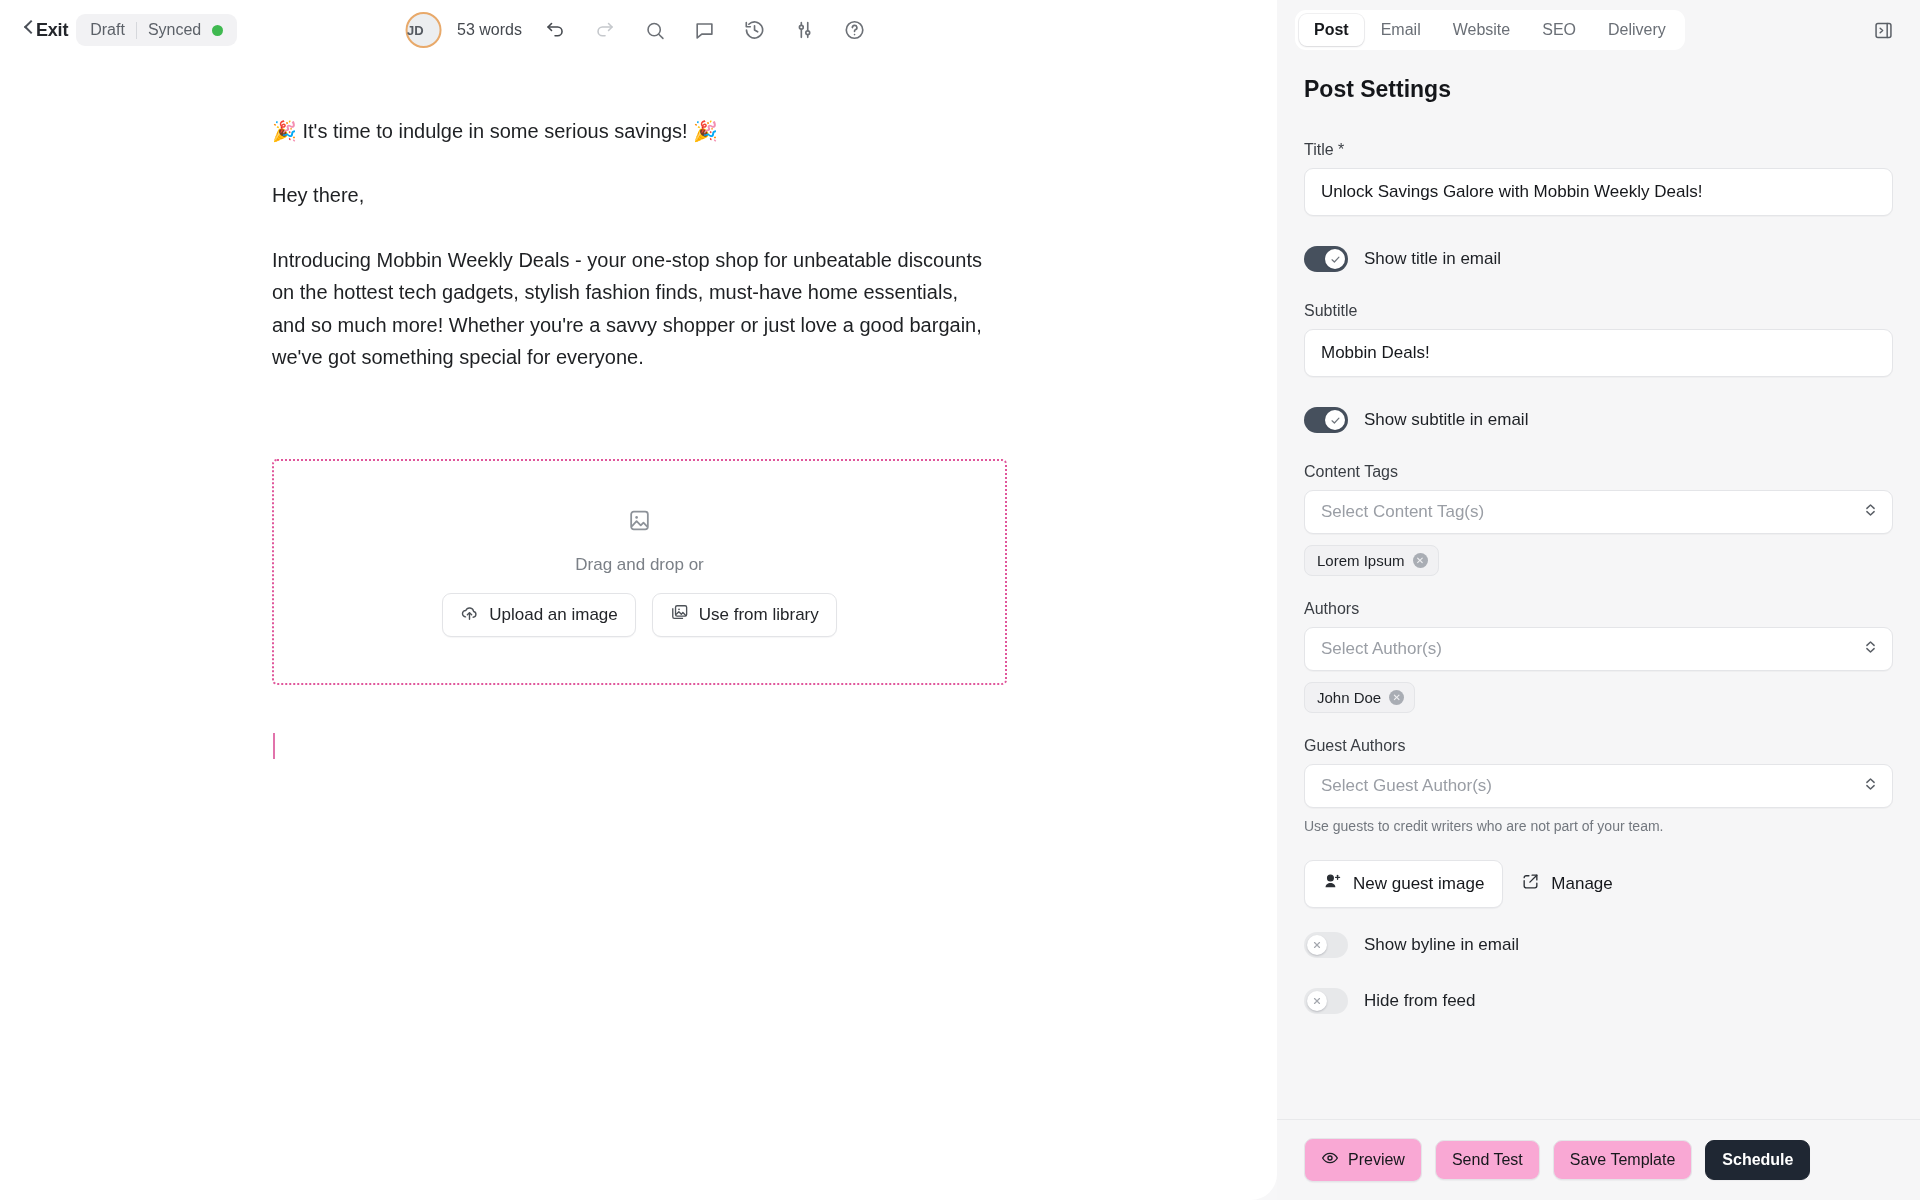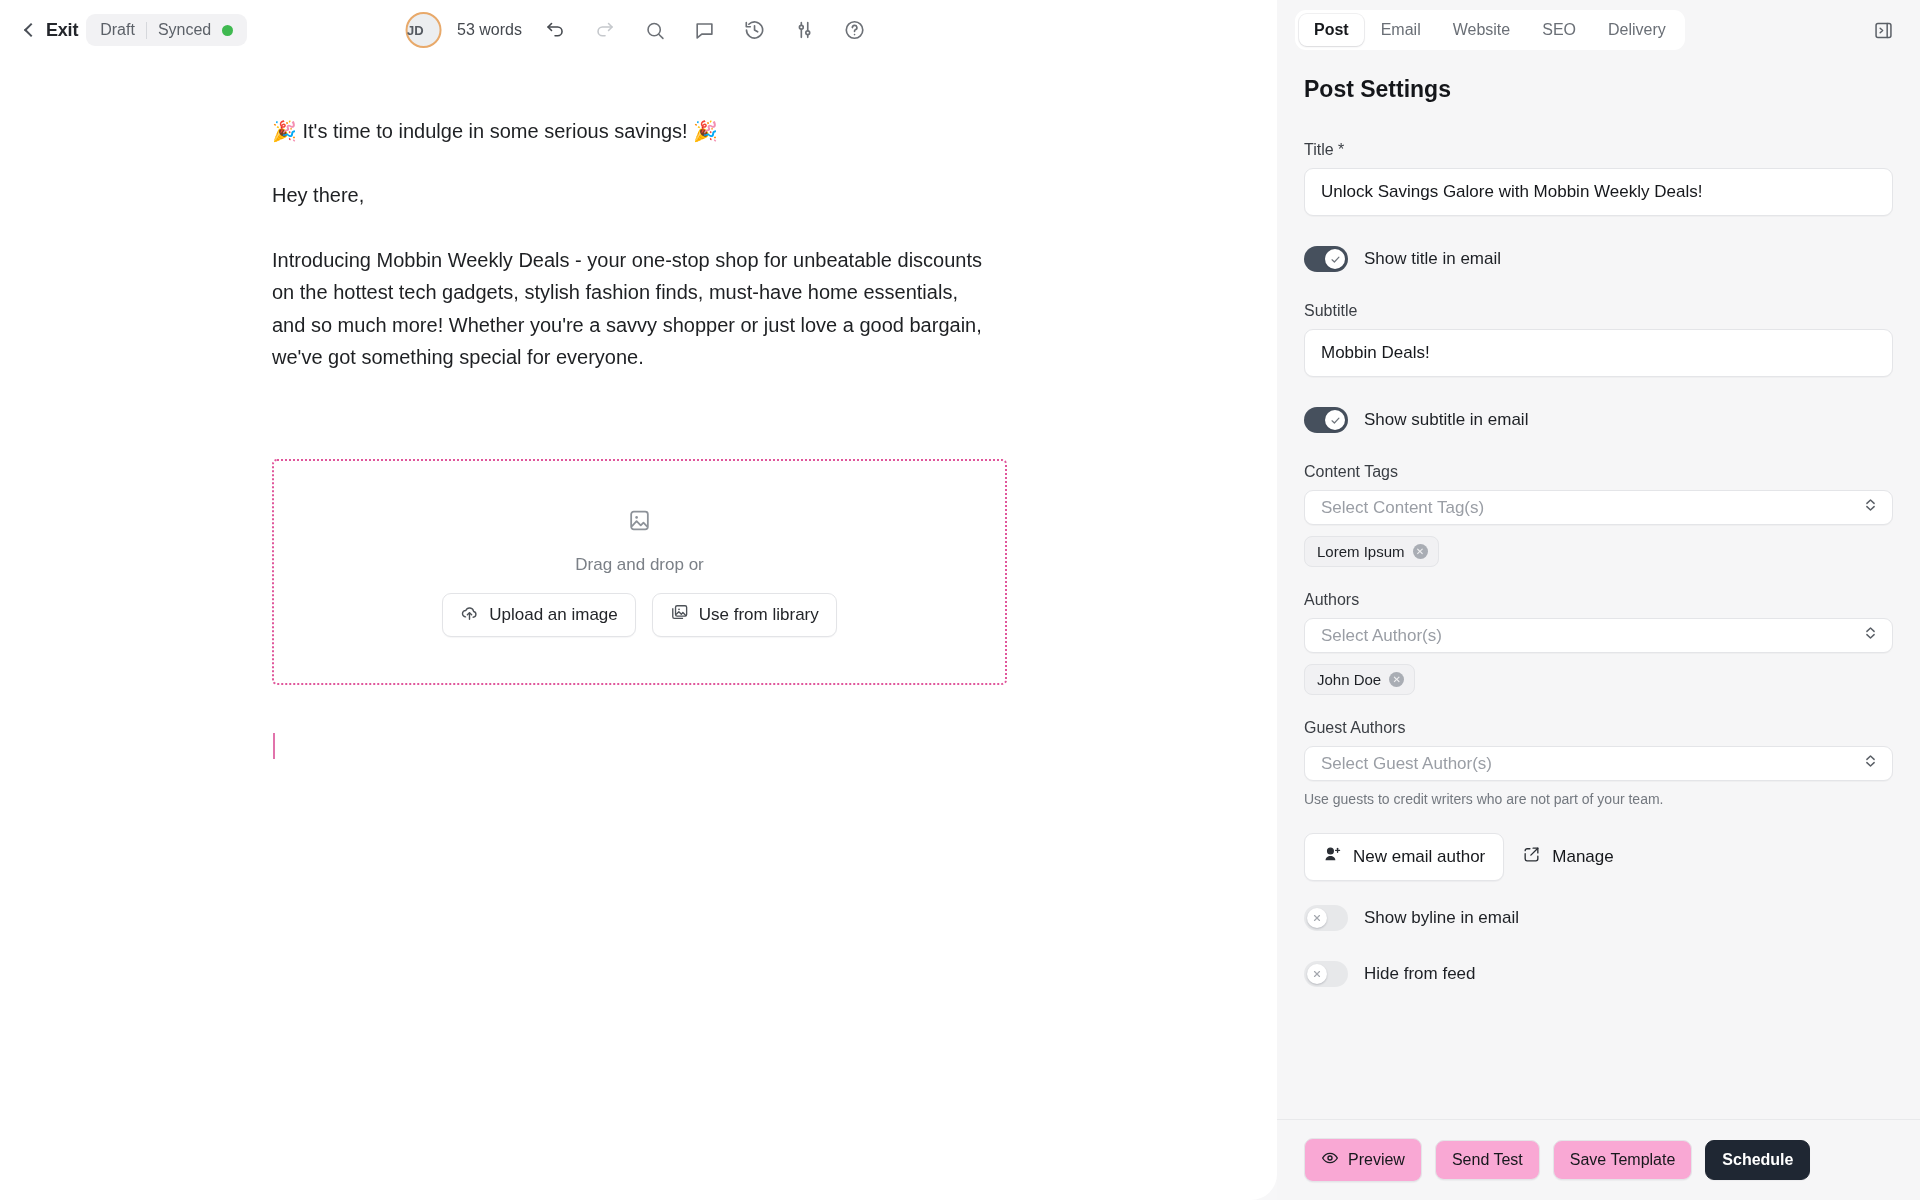--- a/index.html
+++ b/index.html
@@ -17,21 +17,21 @@
     background: #ffffff;
     border-bottom-right-radius: 26px;
     position: relative;
     flex: 0 0 1277px;
   }
   .editor-topbar {
     height: 60px; display: flex; align-items: center;
     padding: 0 22px;
     position: relative;
   }
-  .exit-group { display: flex; align-items: center; gap: 10px; }
+  .exit-group { display: flex; align-items: flex-start; }
   .chev-left {
     width: 14px; height: 14px; position: relative; display:inline-block;
     flex: 0 0 14px;
   }
   .chev-left::before{
     content:""; position:absolute; left:4px; top:2px;
     width:8px; height:8px; border-left:2px solid #4b5058; border-bottom:2px solid #4b5058;
     transform: rotate(45deg);
   }
   .exit-label { font-size: 18px; font-weight: 700; color: #23262b; letter-spacing: -0.2px; }
@@ -130,21 +130,21 @@
 
   .input {
     width: 100%; height: 48px;
     background: #ffffff; border: 1px solid #e4e5e8;
     border-radius: 9px; padding: 0 16px;
     display: flex; align-items: center;
     font-size: 17px; color: #16181c;
     box-shadow: 0 1px 1px rgba(16,24,40,0.03);
   }
   .select {
-    width: 100%; height: 35px;
+    width: 100%; height: 44px;
     background: #ffffff; border: 1px solid #e4e5e8;
     border-radius: 9px; padding: 0 14px 0 16px;
     display: flex; align-items: center; justify-content: space-between;
     font-size: 17px; color: #9a9ea5; cursor: pointer;
     box-shadow: 0 1px 1px rgba(16,24,40,0.03);
   }
   .updown { color:#5a5f66; }
 
   .chip-row { margin-top: 11px; display: flex; flex-wrap: wrap; gap: 8px; }
   .chip {
@@ -440,21 +440,21 @@
       <div class="btn-row">
         <div class="wbtn">
           <span>
             <svg width="19" height="19" viewBox="0 0 24 24" fill="none" stroke="#2b2f35" stroke-width="1.7" stroke-linecap="round" stroke-linejoin="round">
               <circle cx="9.4" cy="7.6" r="3.6" fill="#2b2f35"></circle>
               <path d="M3.2 19.4c0-3.4 2.8-5.6 6.2-5.6s6.2 2.2 6.2 5.6z" fill="#2b2f35" stroke="none"></path>
               <line x1="18.4" y1="4.2" x2="18.4" y2="9.2"></line>
                 <line x1="15.9" y1="6.7" x2="20.9" y2="6.7"></line>
             </svg>
           </span>
-          <span>New email author</span>
+          <span>New guest image</span>
         </div>
         <div class="plainbtn">
           <span>
             <svg width="19" height="19" viewBox="0 0 24 24" fill="none" stroke="#2b2f35" stroke-width="1.7" stroke-linecap="round" stroke-linejoin="round">
               <path d="M4 7.2a2.5 2.5 0 0 1 2.5-2.5H10"></path>
               <path d="M20 14.2v3.3a2.5 2.5 0 0 1-2.5 2.5h-11A2.5 2.5 0 0 1 4 17.5V11"></path>
               <polyline points="14 4 20 4 20 10"></polyline>
                 <line x1="20" y1="4" x2="11.2" y2="12.8"></line>
             </svg>
           </span>

